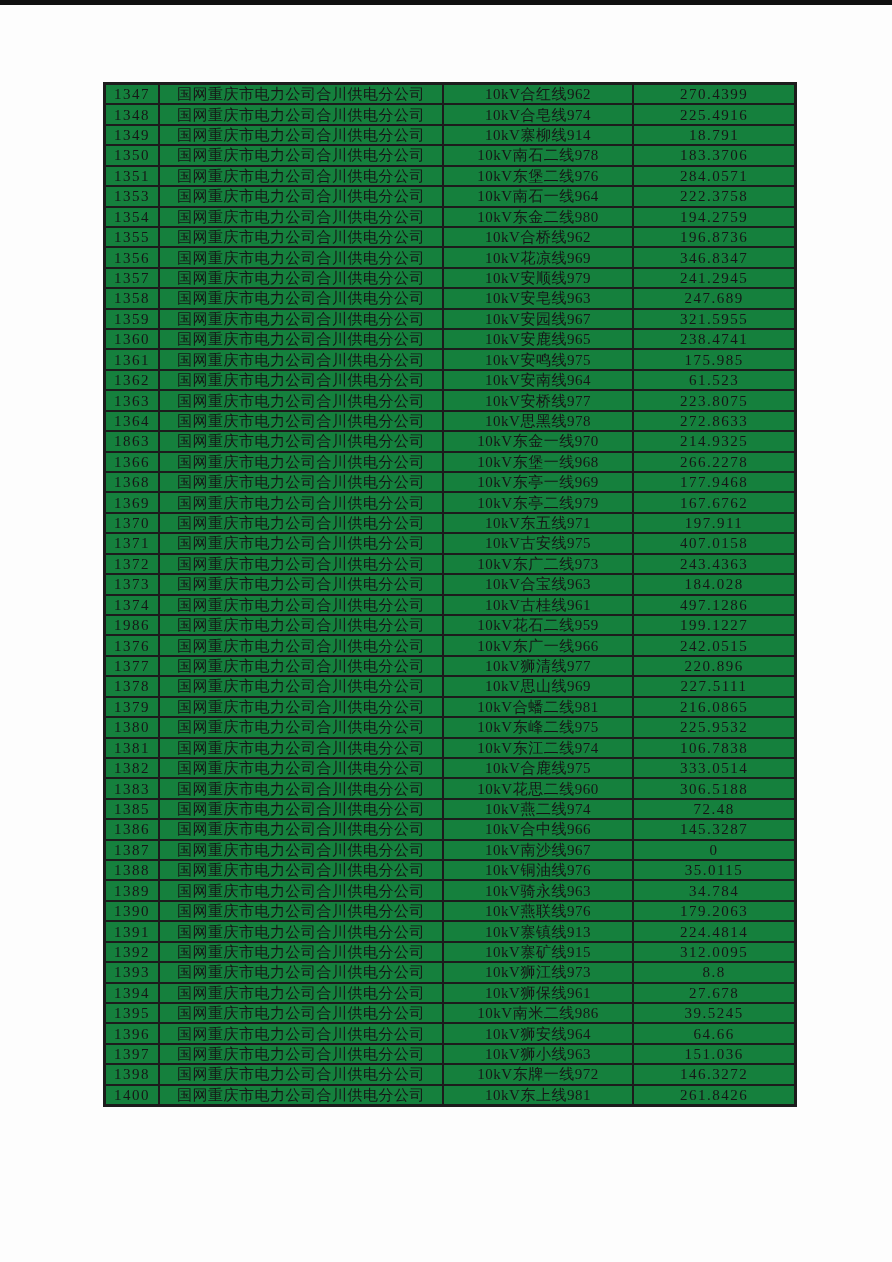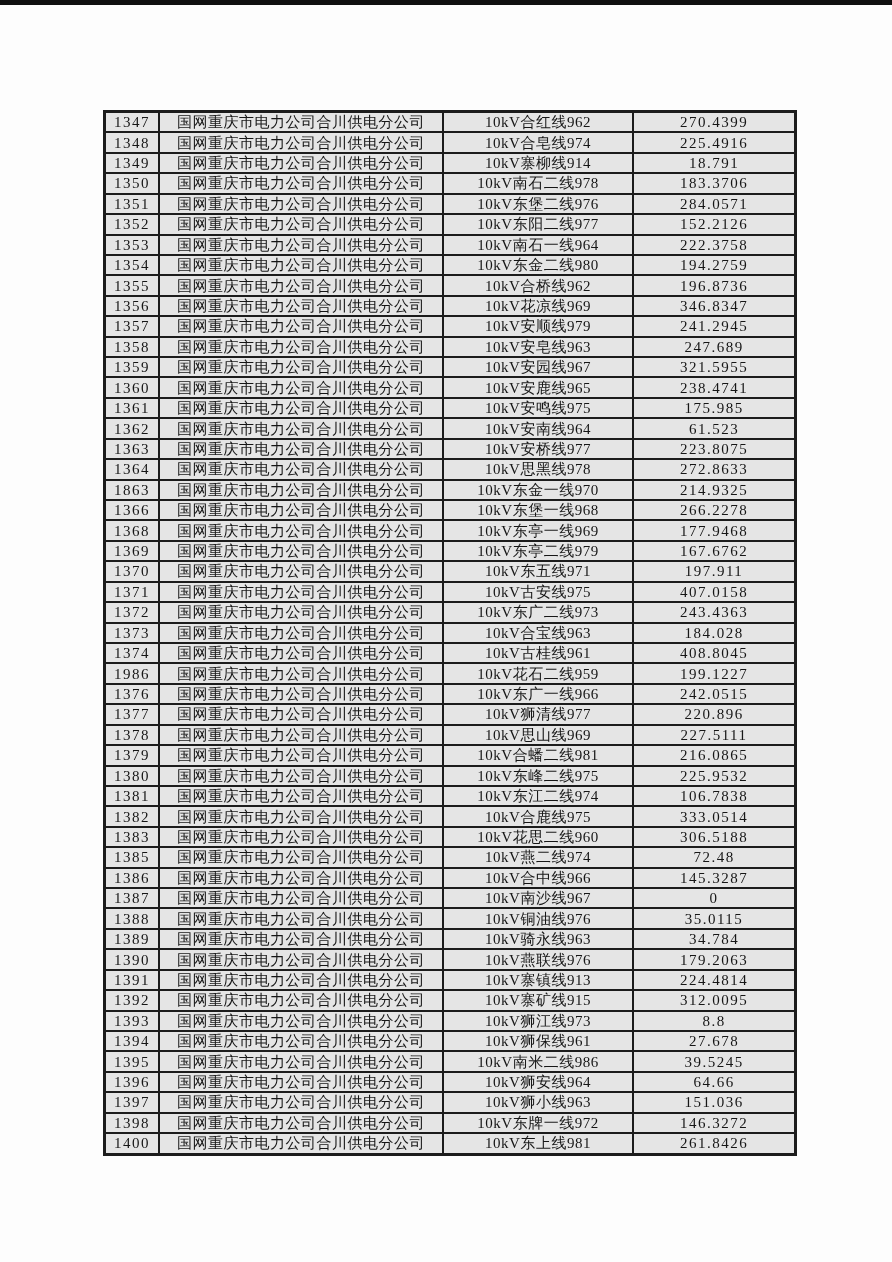--- a/index.html
+++ b/index.html
@@ -24,23 +24,22 @@
   }
   .doc-table-wrap {
     position: absolute;
     left: 103px;
     top: 82px;
   }
   table.doc-table {
     border-collapse: collapse;
     table-layout: fixed;
     width: 682px;
-    background: #e5e5e5;
+    background: #15803d;
     border: 3px solid #1c1c1c;
-    margin-top: 28px;
   }
   table.doc-table td {
     border: 2px solid #1c1c1c;
     height: 18.43px;
     padding: 0;
     text-align: center;
     vertical-align: middle;
     color: #161616;
     font-size: 15px;
     line-height: 18px;
@@ -84,26 +83,20 @@
           <td class="c2">10kV南石二线978</td>
           <td class="c3">183.3706</td>
         </tr>
         <tr>
           <td class="c0">1351</td>
           <td class="c1">国网重庆市电力公司合川供电分公司</td>
           <td class="c2">10kV东堡二线976</td>
           <td class="c3">284.0571</td>
         </tr>
         <tr>
-          <td class="c0">1352</td>
-          <td class="c1">国网重庆市电力公司合川供电分公司</td>
-          <td class="c2">10kV东阳二线977</td>
-          <td class="c3">152.2126</td>
-        </tr>
-        <tr>
           <td class="c0">1353</td>
           <td class="c1">国网重庆市电力公司合川供电分公司</td>
           <td class="c2">10kV南石一线964</td>
           <td class="c3">222.3758</td>
         </tr>
         <tr>
           <td class="c0">1354</td>
           <td class="c1">国网重庆市电力公司合川供电分公司</td>
           <td class="c2">10kV东金二线980</td>
           <td class="c3">194.2759</td>
@@ -213,21 +206,21 @@
         <tr>
           <td class="c0">1373</td>
           <td class="c1">国网重庆市电力公司合川供电分公司</td>
           <td class="c2">10kV合宝线963</td>
           <td class="c3">184.028</td>
         </tr>
         <tr>
           <td class="c0">1374</td>
           <td class="c1">国网重庆市电力公司合川供电分公司</td>
           <td class="c2">10kV古桂线961</td>
-          <td class="c3">408.8045</td>
+          <td class="c3">497.1286</td>
         </tr>
         <tr>
           <td class="c0">1986</td>
           <td class="c1">国网重庆市电力公司合川供电分公司</td>
           <td class="c2">10kV花石二线959</td>
           <td class="c3">199.1227</td>
         </tr>
         <tr>
           <td class="c0">1376</td>
           <td class="c1">国网重庆市电力公司合川供电分公司</td>

